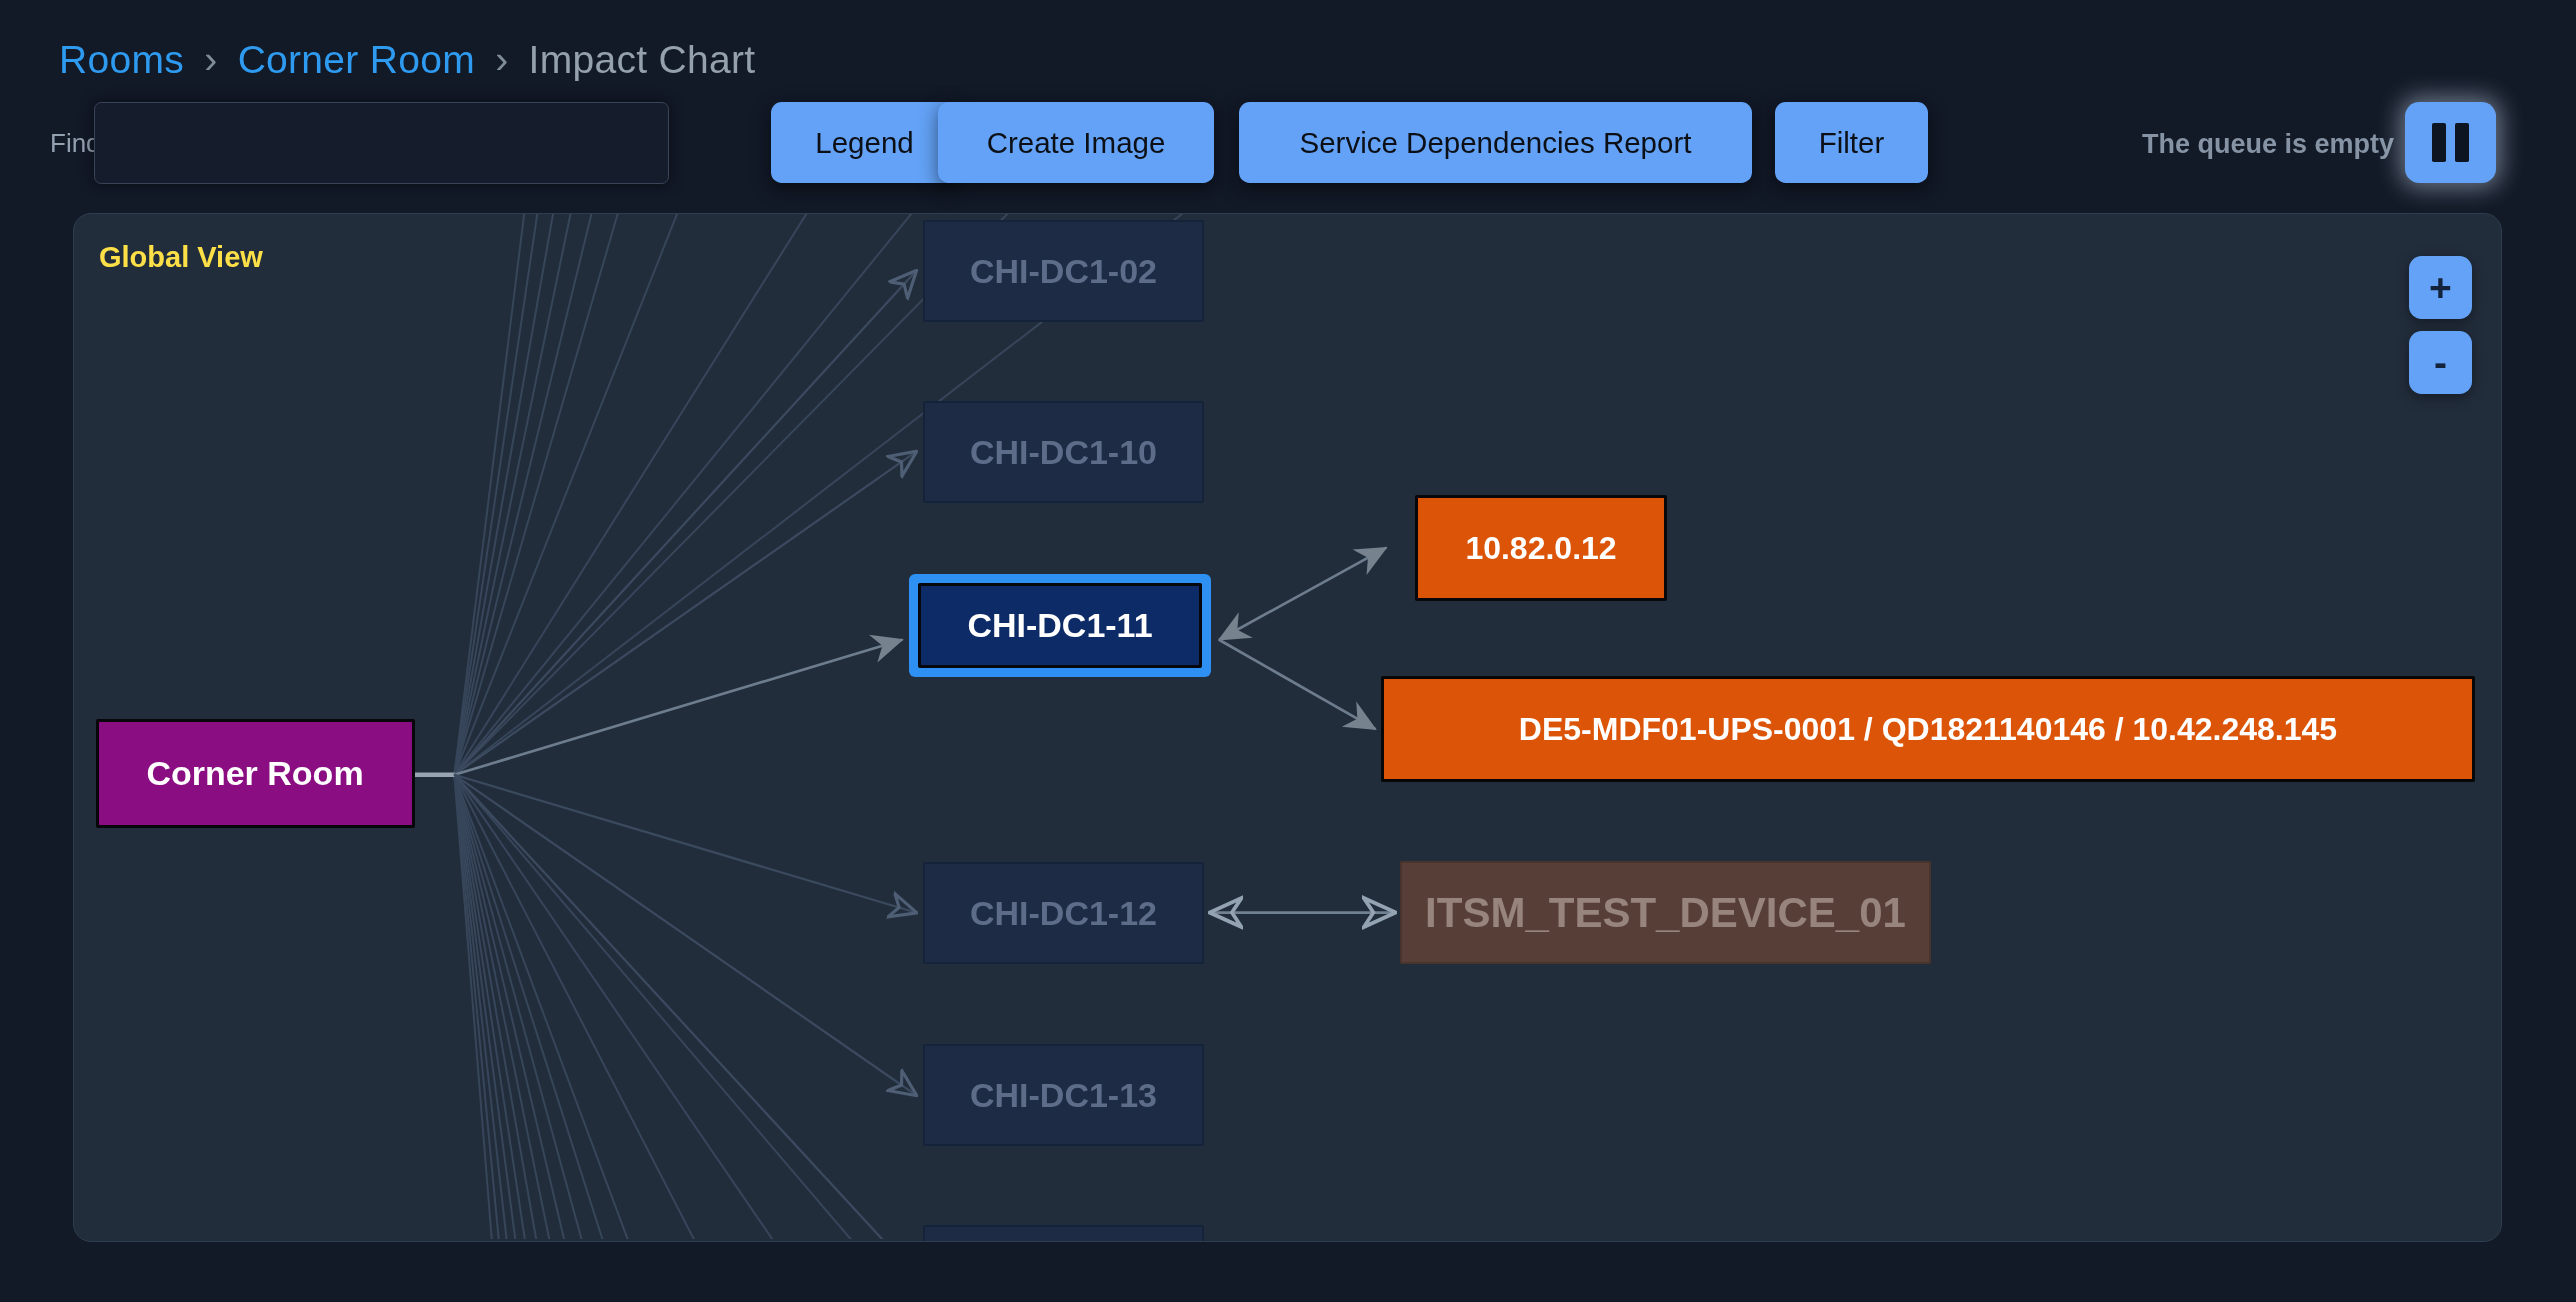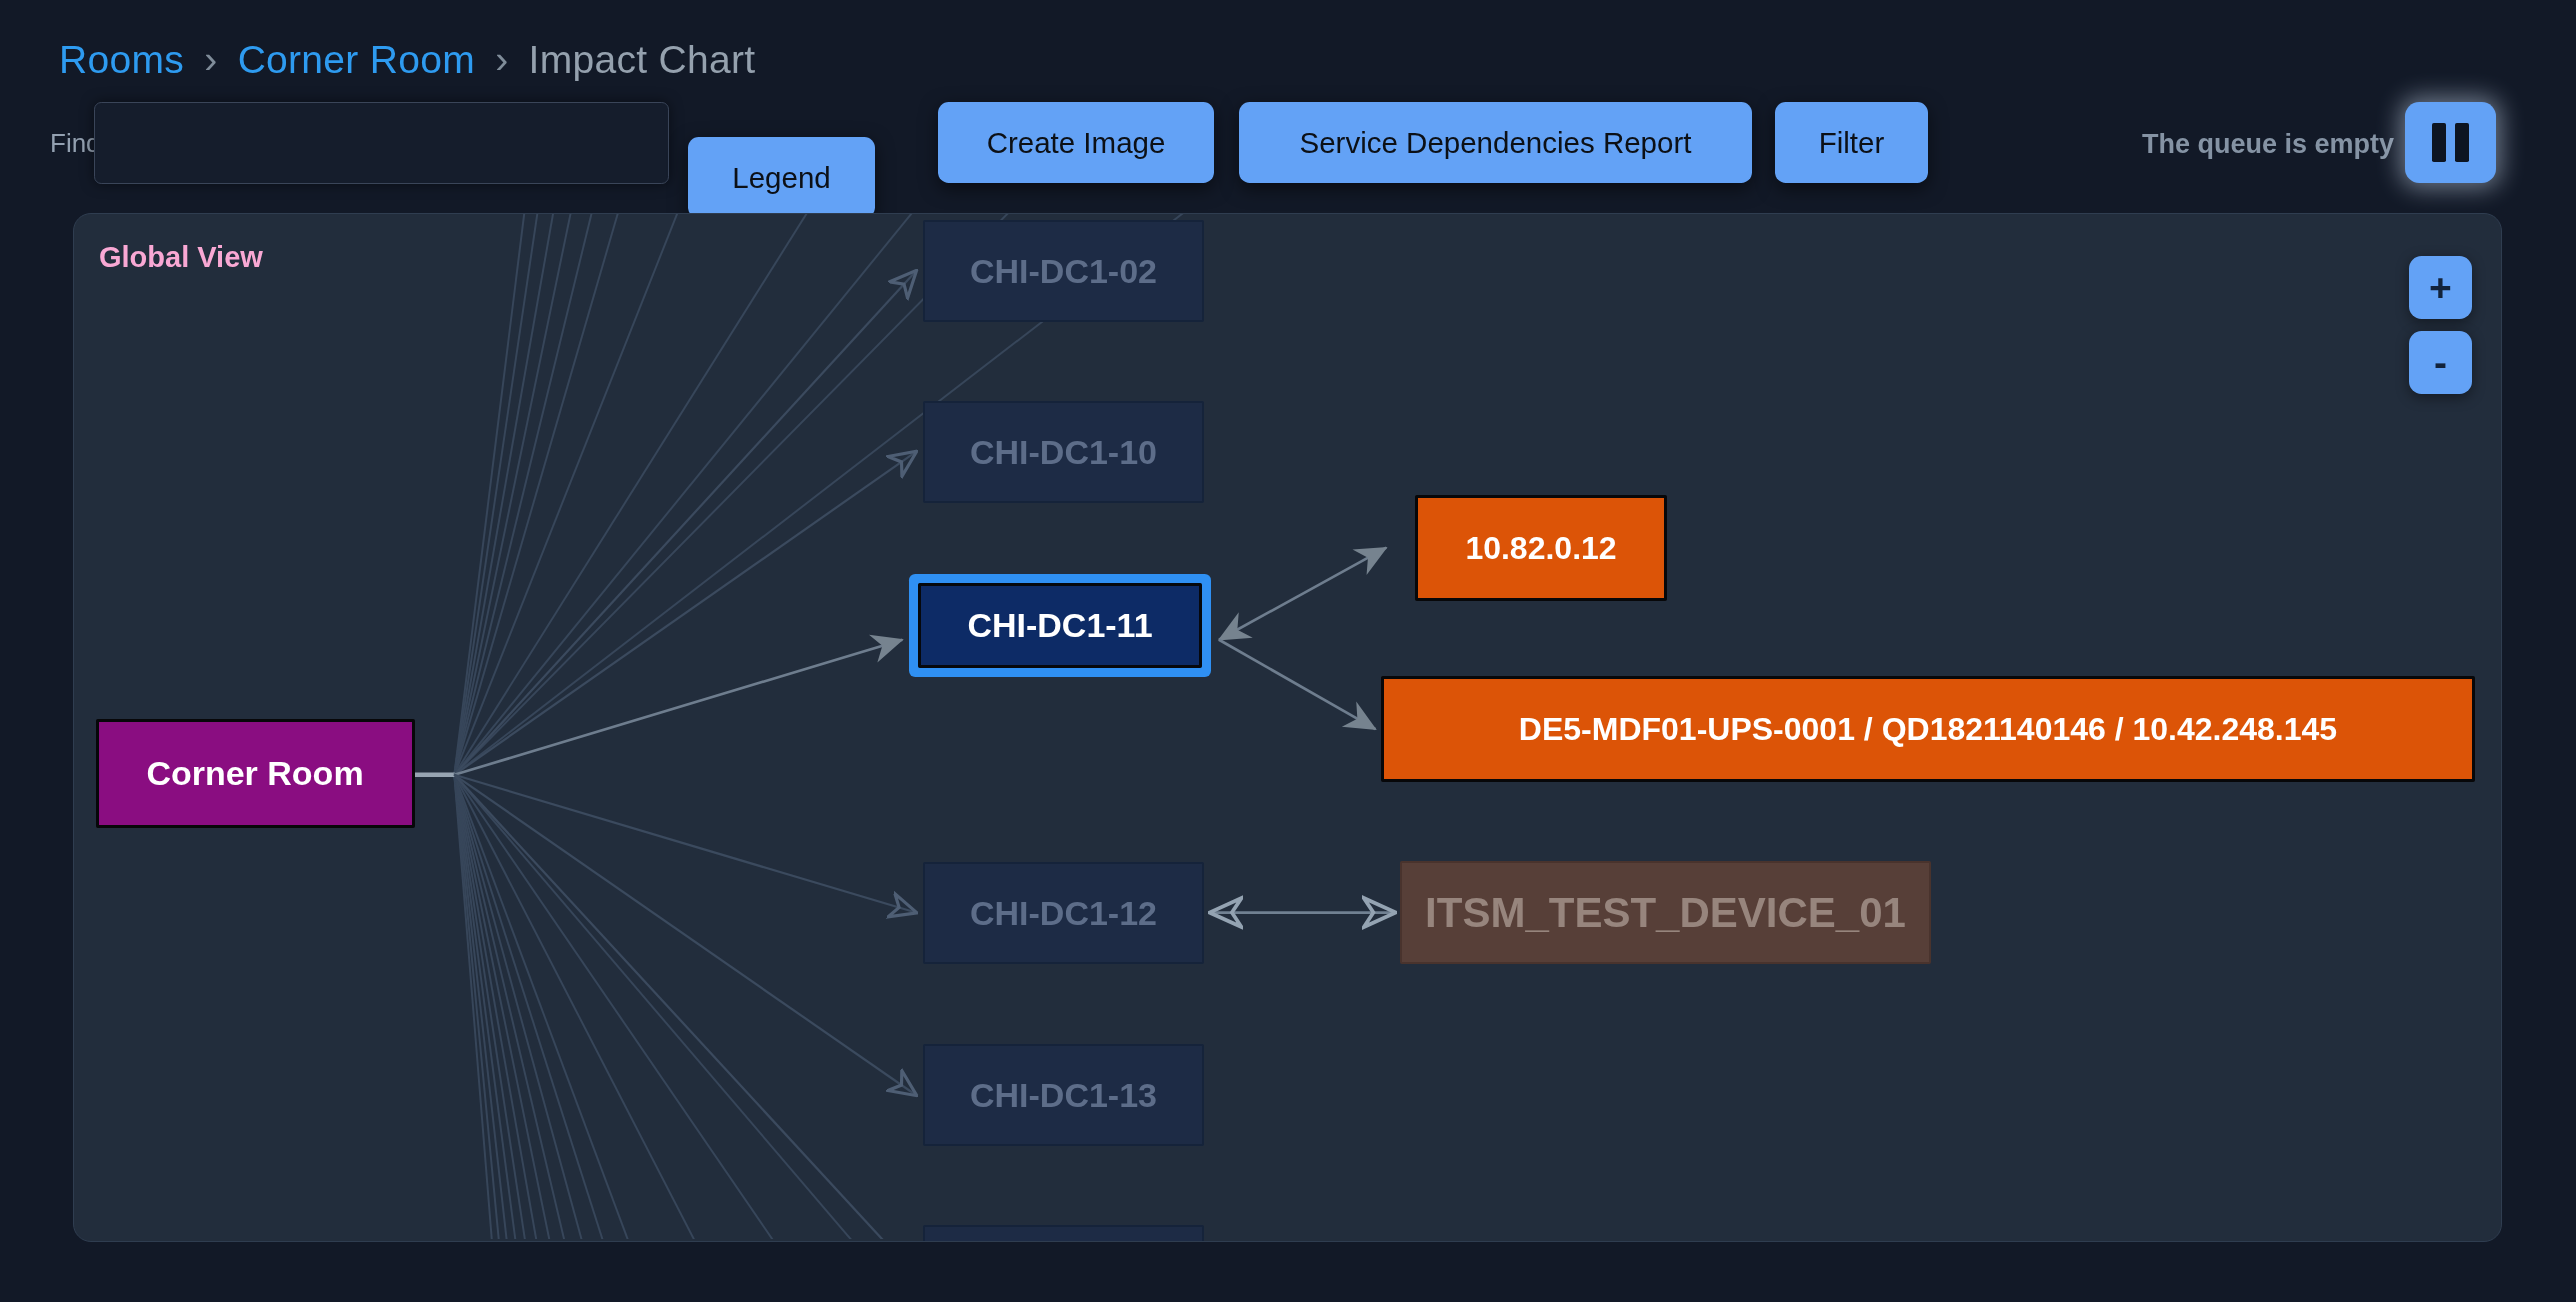--- a/index.html
+++ b/index.html
@@ -13,36 +13,36 @@
   #breadcrumb .crumb-current{color:#95a1ae;}
 
   #find-label{left:50px;top:128px;font-size:26px;color:#93a0b0;}
   #find-input{left:94px;top:102px;width:575px;height:82px;box-sizing:border-box;
     background:#151d2c;border:1.8px solid #3a4559;border-radius:7.2px;color:#dfe6ee;
     font-size:27px;padding:0 18px;outline:none;box-shadow:0 0 12.5px rgba(0,0,0,.5);}
 
   .tb-btn{top:102px;height:81px;box-sizing:border-box;background:#63a2f6;border:none;
     border-radius:10.7px;color:#0c1016;font-size:29.5px;font-family:"Liberation Sans",sans-serif;
     cursor:pointer;box-shadow:0 5.4px 18px rgba(0,0,0,.5);}
-  #btn-legend{left:688px;width:187px;margin-top:35px;}
+  #btn-legend{left:771px;width:187px;}
   #btn-create-image{left:938px;width:276px;}
   #btn-sdr{left:1239px;width:513px;}
   #btn-filter{left:1775px;width:153px;}
 
   #queue-status{top:129px;right:182px;font-size:27px;font-weight:bold;color:#8593a4;}
   #pause-button{left:2405px;top:102px;width:91px;height:81px;background:#63a2f6;border:none;
     border-radius:14.3px;cursor:pointer;box-shadow:0 0 23px 5.4px rgba(215,230,250,.45);
     display:flex;align-items:center;justify-content:center;gap:9.8px;}
   #pause-button .bar{display:block;width:13.4px;height:39px;background:#0d1522;border-radius:1.8px;}
 
   
   #chart-panel{left:73px;top:213px;width:2429px;height:1029px;box-sizing:border-box;
     background:#222d3c;border:1.8px solid #2f3d50;border-radius:18px;overflow:hidden;}
   #edges-svg{position:absolute;left:0;top:0;width:2426px;height:1025px;}
-  #view-label{left:25px;top:27px;font-size:29px;font-weight:bold;color:#f9a8d4;}
+  #view-label{left:25px;top:27px;font-size:29px;font-weight:bold;color:#fde047;}
   .zoom-btn{left:2335px;width:63px;height:63px;background:#63a2f6;border:none;border-radius:12.5px;
     color:#12233b;font-size:39px;font-weight:bold;cursor:pointer;line-height:59px;padding:0;
     font-family:"Liberation Sans",sans-serif;box-shadow:0 3.6px 12.5px rgba(0,0,0,.4);}
   #zoom-in{top:42px;}
   #zoom-out{top:117px;}
 
   
   .node{position:absolute;box-sizing:border-box;display:flex;align-items:center;
     justify-content:center;white-space:nowrap;font-weight:bold;border-radius:1.8px;cursor:pointer;}
   .node.room{background:#8a0d81;border:3.6px solid #070709;color:#ffffff;font-size:34px;}

